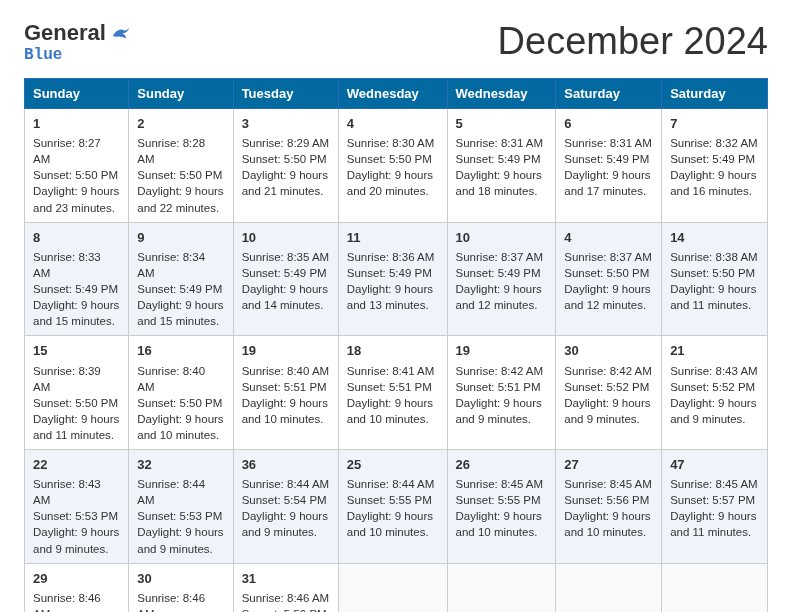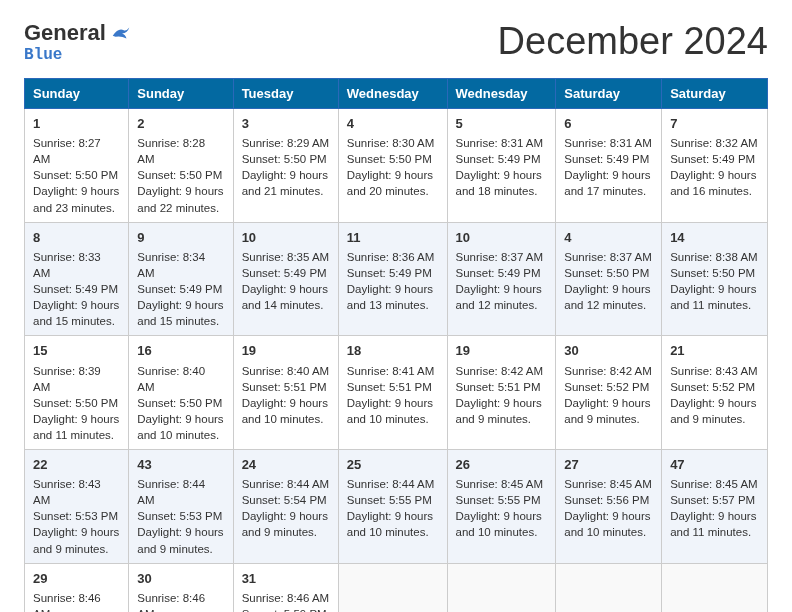--- a/index.html
+++ b/index.html
@@ -137,22 +137,22 @@
         <td><span class="day-num">15</span>Sunrise: 8:39 AM<br>Sunset: 5:50 PM<br>Daylight: 9 hours and 11 minutes.</td>
         <td><span class="day-num">16</span>Sunrise: 8:40 AM<br>Sunset: 5:50 PM<br>Daylight: 9 hours and 10 minutes.</td>
         <td><span class="day-num">19</span>Sunrise: 8:40 AM<br>Sunset: 5:51 PM<br>Daylight: 9 hours and 10 minutes.</td>
         <td><span class="day-num">18</span>Sunrise: 8:41 AM<br>Sunset: 5:51 PM<br>Daylight: 9 hours and 10 minutes.</td>
         <td><span class="day-num">19</span>Sunrise: 8:42 AM<br>Sunset: 5:51 PM<br>Daylight: 9 hours and 9 minutes.</td>
         <td><span class="day-num">30</span>Sunrise: 8:42 AM<br>Sunset: 5:52 PM<br>Daylight: 9 hours and 9 minutes.</td>
         <td><span class="day-num">21</span>Sunrise: 8:43 AM<br>Sunset: 5:52 PM<br>Daylight: 9 hours and 9 minutes.</td>
       </tr>
       <tr>
         <td><span class="day-num">22</span>Sunrise: 8:43 AM<br>Sunset: 5:53 PM<br>Daylight: 9 hours and 9 minutes.</td>
-        <td><span class="day-num">43</span>Sunrise: 8:44 AM<br>Sunset: 5:53 PM<br>Daylight: 9 hours and 9 minutes.</td>
-        <td><span class="day-num">24</span>Sunrise: 8:44 AM<br>Sunset: 5:54 PM<br>Daylight: 9 hours and 9 minutes.</td>
+        <td><span class="day-num">32</span>Sunrise: 8:44 AM<br>Sunset: 5:53 PM<br>Daylight: 9 hours and 9 minutes.</td>
+        <td><span class="day-num">36</span>Sunrise: 8:44 AM<br>Sunset: 5:54 PM<br>Daylight: 9 hours and 9 minutes.</td>
         <td><span class="day-num">25</span>Sunrise: 8:44 AM<br>Sunset: 5:55 PM<br>Daylight: 9 hours and 10 minutes.</td>
         <td><span class="day-num">26</span>Sunrise: 8:45 AM<br>Sunset: 5:55 PM<br>Daylight: 9 hours and 10 minutes.</td>
         <td><span class="day-num">27</span>Sunrise: 8:45 AM<br>Sunset: 5:56 PM<br>Daylight: 9 hours and 10 minutes.</td>
         <td><span class="day-num">47</span>Sunrise: 8:45 AM<br>Sunset: 5:57 PM<br>Daylight: 9 hours and 11 minutes.</td>
       </tr>
       <tr>
         <td><span class="day-num">29</span>Sunrise: 8:46 AM<br>Sunset: 5:57 PM<br>Daylight: 9 hours and 11 minutes.</td>
         <td><span class="day-num">30</span>Sunrise: 8:46 AM<br>Sunset: 5:58 PM<br>Daylight: 9 hours and 12 minutes.</td>
         <td><span class="day-num">31</span>Sunrise: 8:46 AM<br>Sunset: 5:59 PM<br>Daylight: 9 hours and 12 minutes.</td>
         <td class="empty-cell"></td>

